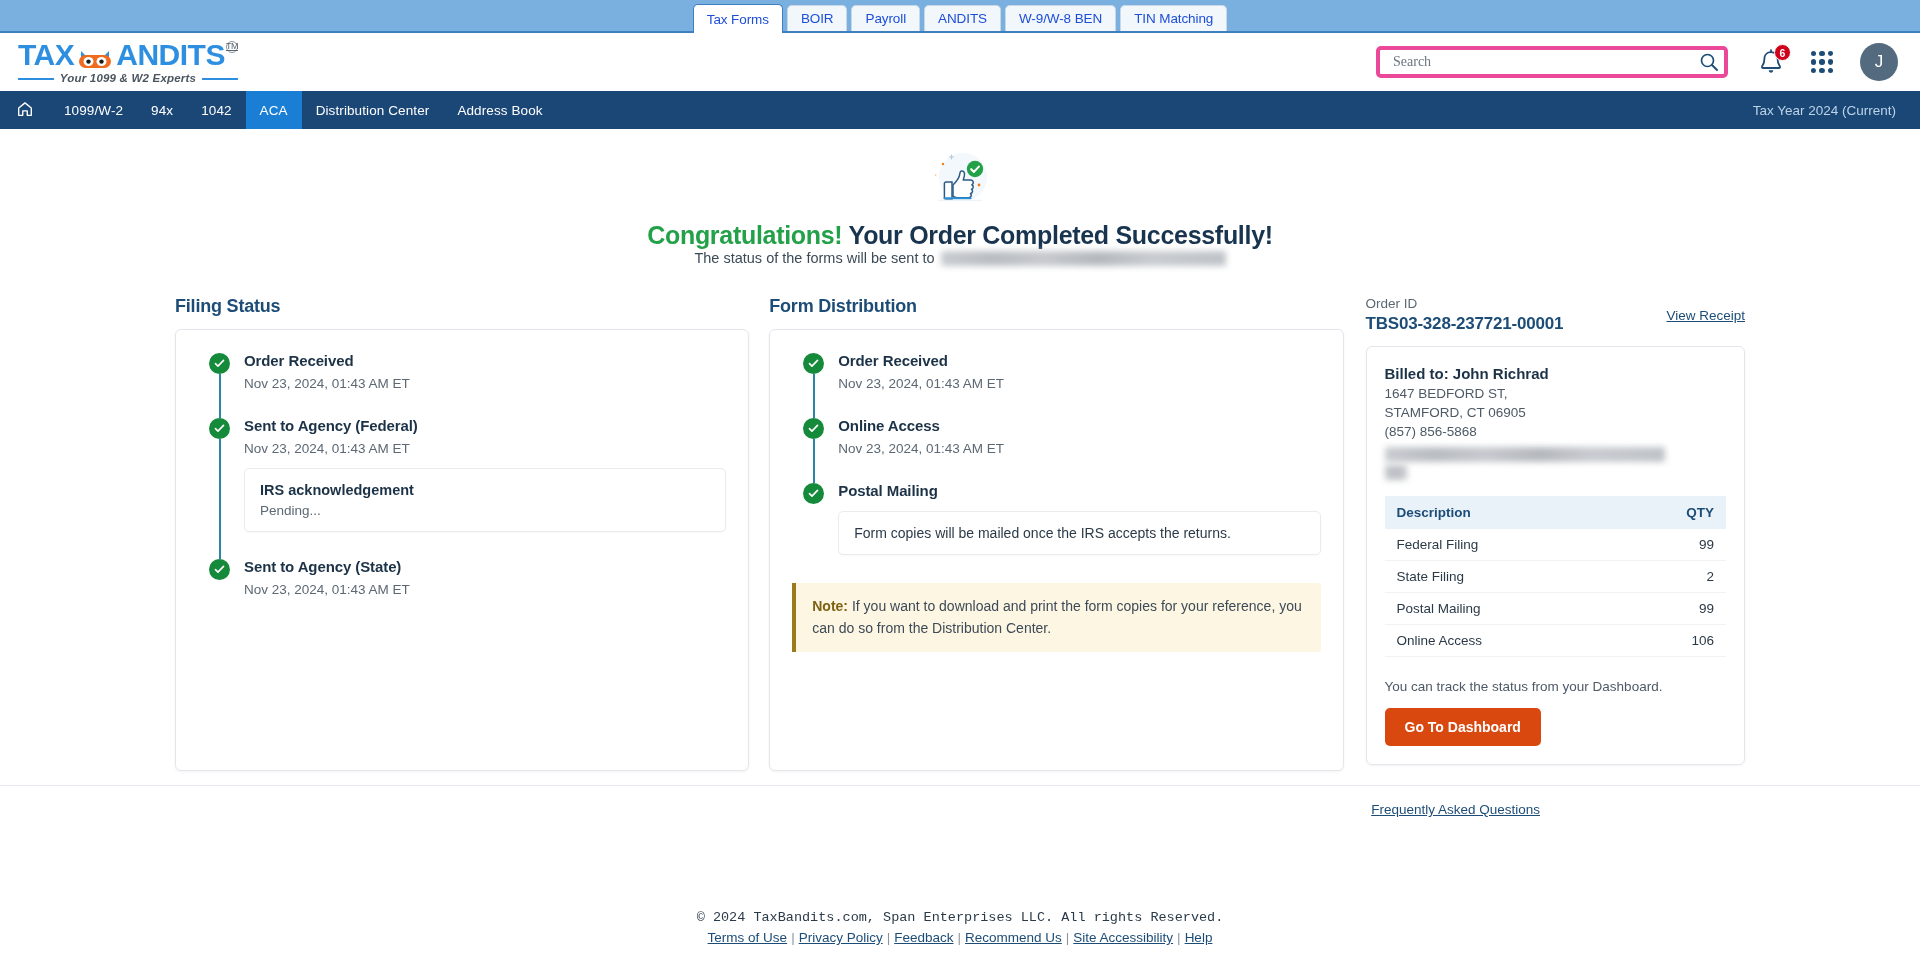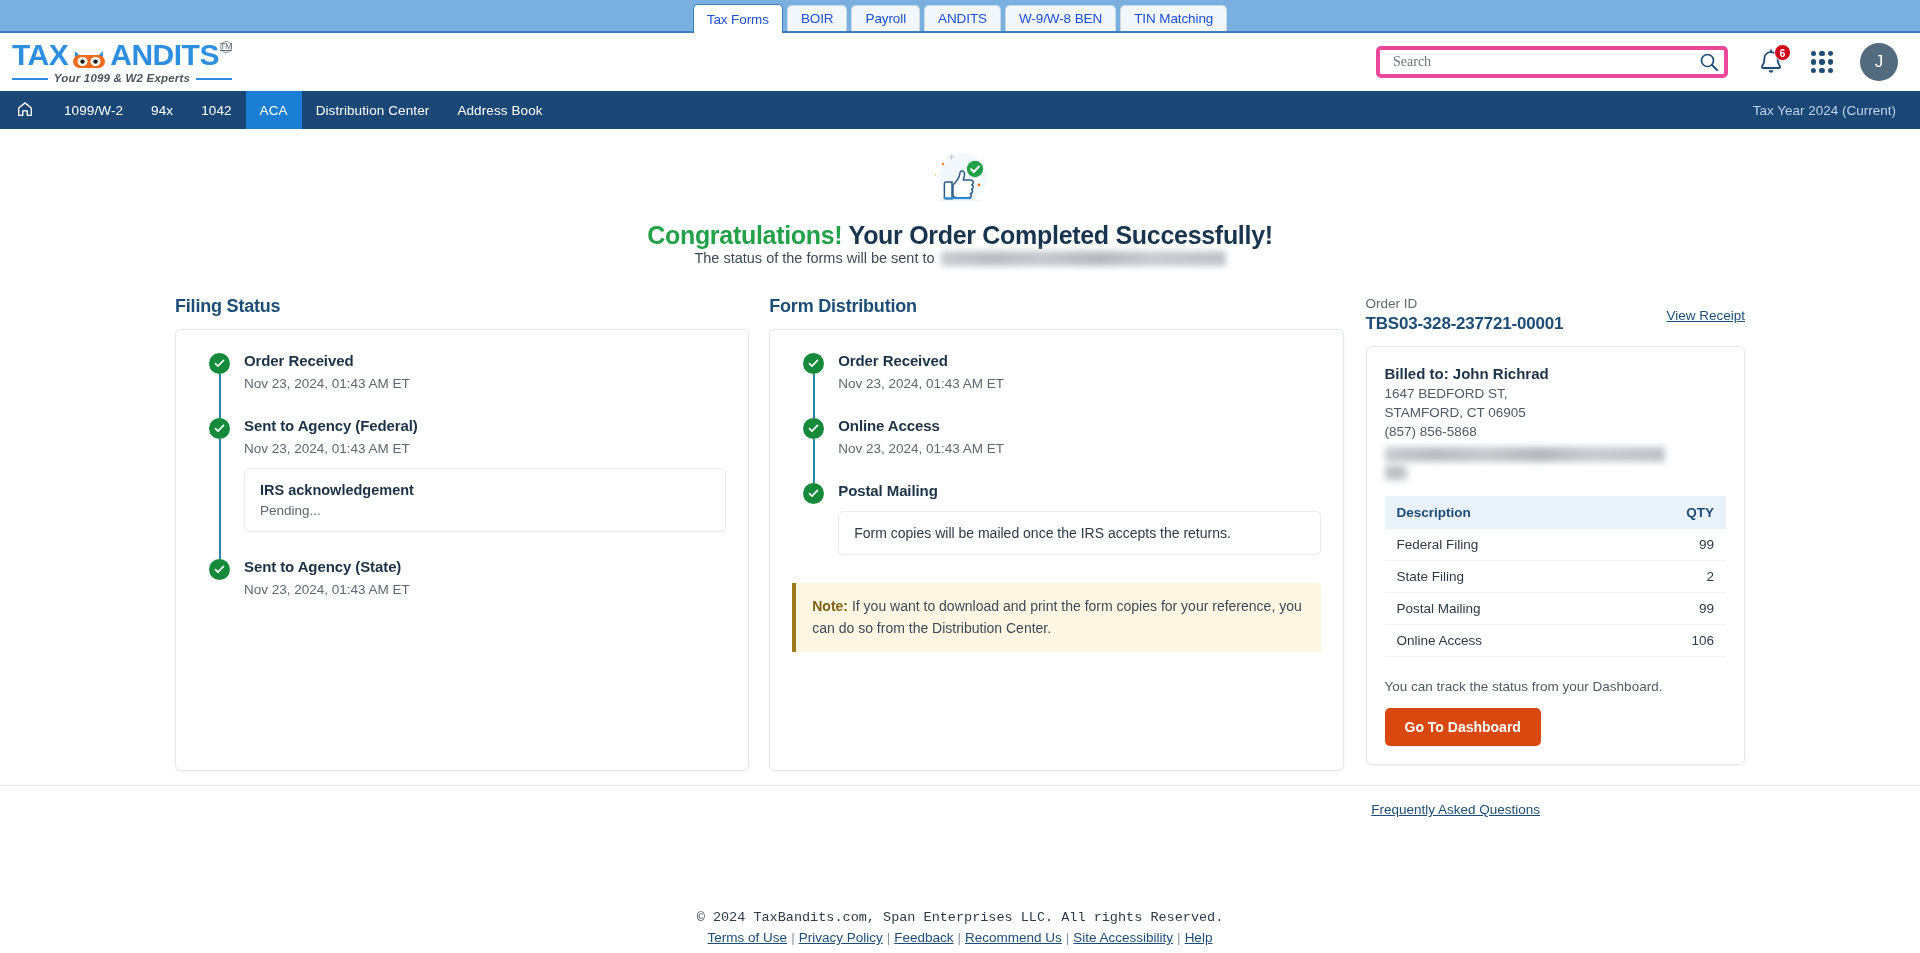--- a/index.html
+++ b/index.html
@@ -46,21 +46,21 @@
     margin-bottom: -2px;
     font-weight: 400;
   }
 
   
   .header {
     height: 58px;
     background: #ffffff;
     display: flex;
     align-items: center;
-    padding: 0 22px 0 12px;
+    padding: 0 22px 0 18px;
     position: relative;
   }
   .logo { display: flex; flex-direction: column; line-height: 1; }
   .logo-row {
     display: flex; align-items: center;
     font-size: 30px; font-weight: 700; letter-spacing: -0.5px;
     color: #2e8fe0; font-family: "Liberation Sans", sans-serif;
     position: relative;
   }
   .logo-tm {

